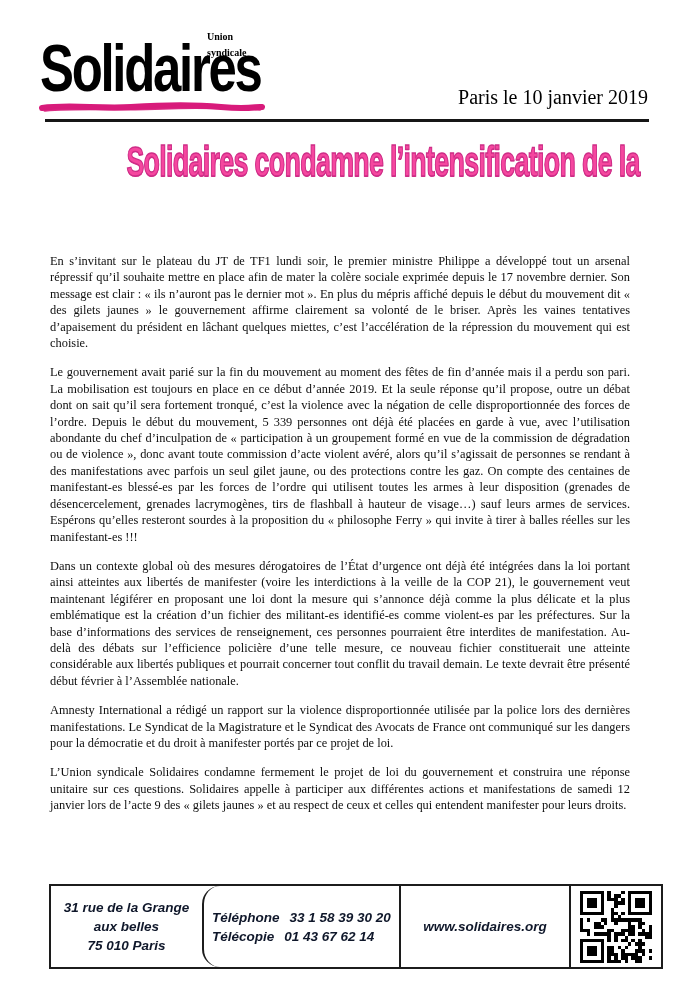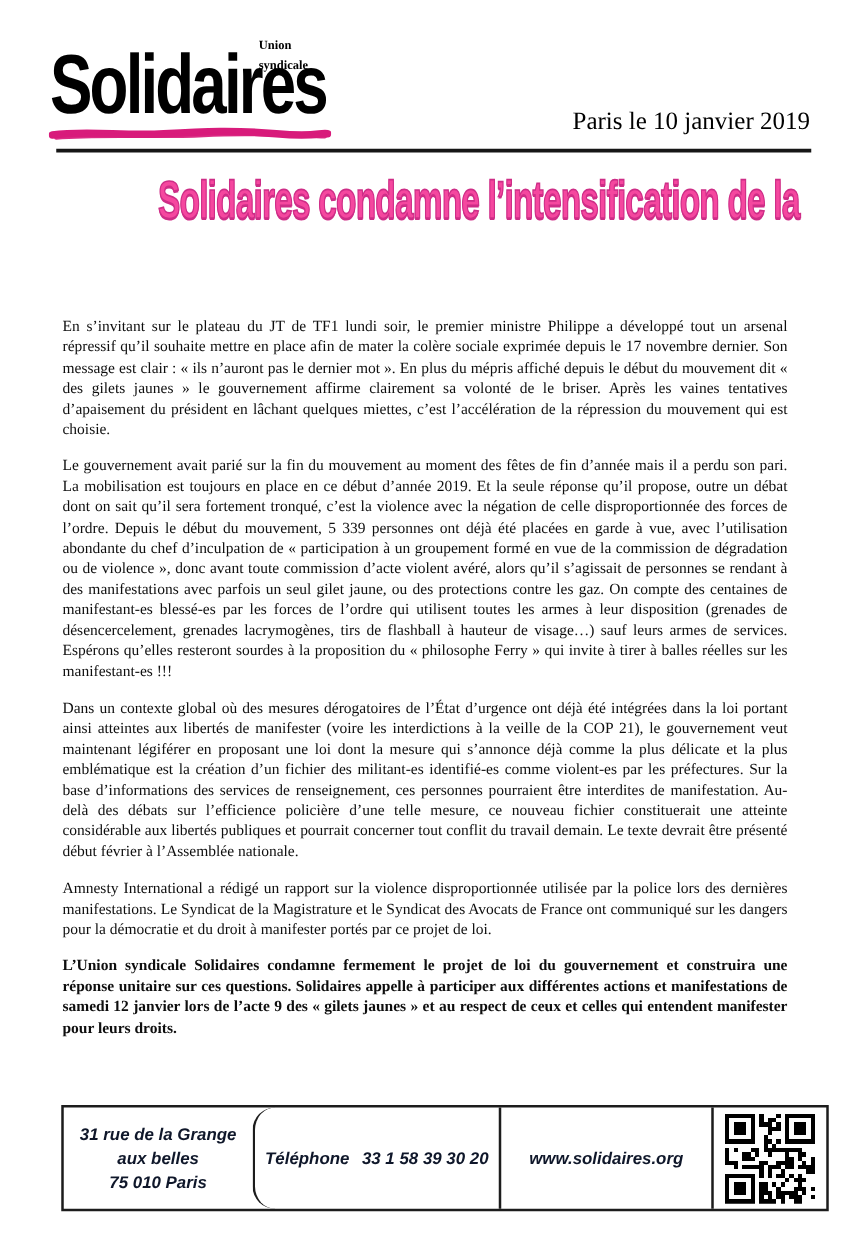--- a/index.html
+++ b/index.html
@@ -47,21 +47,21 @@
     text-shadow:0 1px 0 #ce2d87;
   }
 
   
   .bodytext {
     position:absolute; left:50px; top:253px; width:580px;
     font-size:12.4px; line-height:16.4px; text-align:justify;
     color:#0e0e0e;
   }
   .bodytext p { margin:0 0 13px 0; }
-  .bodytext p.emph { font-weight:bold; }
+  .bodytext p.emph { font-weight:normal; }
 
   
   .contact {
     position:absolute; left:49px; top:884px; width:614px; height:85px;
     display:flex; box-sizing:border-box; border:2px solid #1c1c1c;
     font-family:"Liberation Sans", sans-serif; font-weight:bold;
     font-size:13.5px; line-height:19px; color:#0f172a;font-style:italic;
   }
   .cell {
     box-sizing:border-box; display:flex; flex-direction:column;
@@ -106,20 +106,23 @@
 
   <footer class="contact">
     <div class="cell c1">
       <div>31 rue de la Grange</div>
       <div>aux belles</div>
       <div>75 010 Paris</div>
     </div>
     <div class="cell c2">
       <div class="pline">
         <span class="lab">Téléphone</span><span>33 1 58 39 30 20</span>
+      </div>
+      <div class="pline">
+        <span class="lab">Télécopie</span><span>01 43 67 62 14</span>
       </div>
     </div>
     <div class="cell c3">
       <div>www.solidaires.org</div>
     </div>
     <div class="cell c4">
       <svg class="qr" width="72" height="72" viewBox="0 0 21 21" shape-rendering="crispEdges">
           <rect x="0" y="0" width="7" height="7" fill="#000"></rect>
           <rect x="1" y="1" width="5" height="5" fill="#fff"></rect>
           <rect x="2" y="2" width="3" height="3" fill="#000"></rect>

